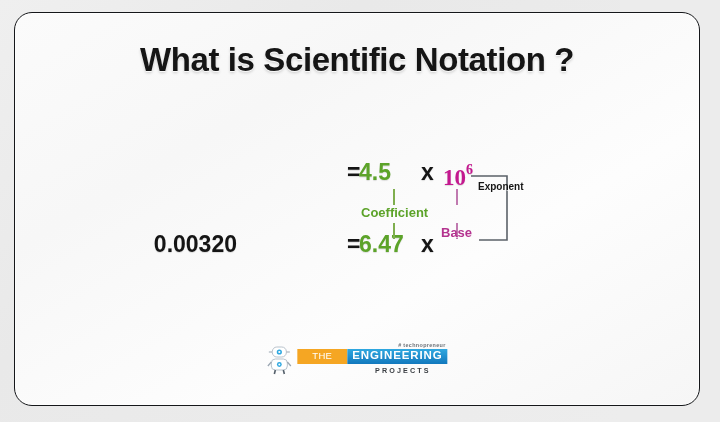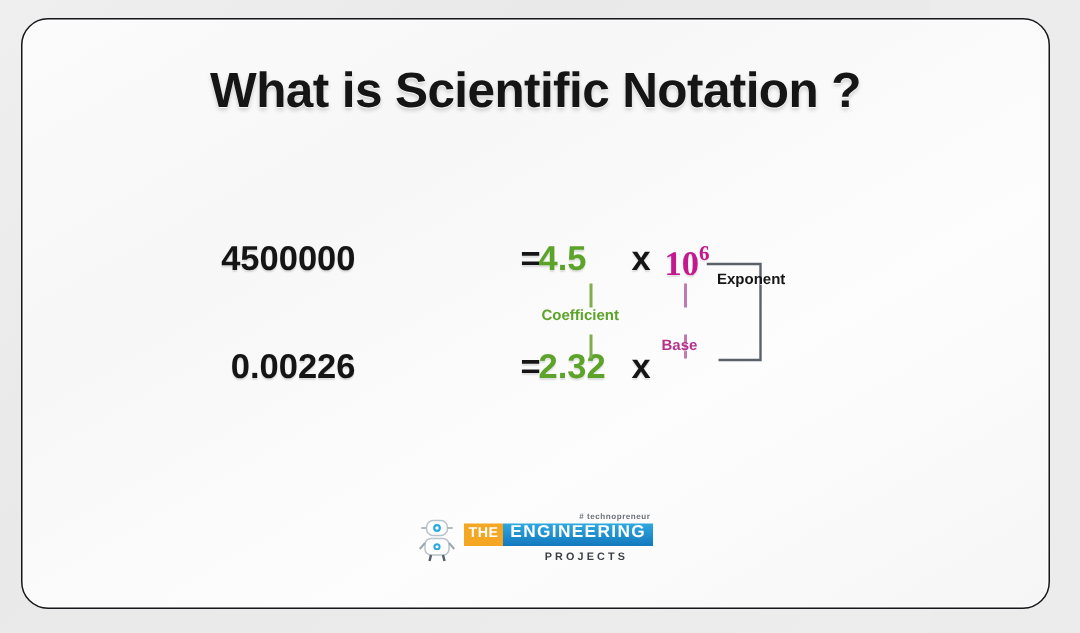--- a/index.html
+++ b/index.html
@@ -98,21 +98,21 @@
     width: 1.5px;
     background: #9aa0a6;
   }
   #leader-coef-up   { left: 378px; top: 36px;  height: 16px; background: #7fae4e; }
   #leader-coef-down { left: 378px; top: 70px;  height: 16px; background: #7fae4e; }
   #leader-base-up   { left: 441px; top: 36px;  height: 16px; background: #c07ab0; }
   #leader-base-down { left: 441px; top: 70px;  height: 16px; background: #c07ab0; }
 
   .ann-label {
     position: absolute;
-    font-size: 10px;
+    font-size: 13px;
     font-weight: bold;
     white-space: nowrap;
     text-shadow: 0 1px 0 rgba(255,255,255,0.6);
   }
   #label-coefficient {
     left: 346px;
     top: 52px;
     color: #5ca329;
   }
   #label-base {
@@ -174,23 +174,23 @@
   #logo-bar {
     display: flex;
     align-items: stretch;
     height: 15px;
   }
 
   #logo-the {
     background: #f5a623;
     color: #ffffff;
     font-size: 9.5px;
-    font-weight: bold;
+    font-weight: normal;
     letter-spacing: 0.3px;
-    padding: 0 3px;
+    padding: 0 15px;
     display: flex;
     align-items: center;
     line-height: 1;
   }
 
   #logo-engineering {
     background: linear-gradient(180deg, #2fa8e0 0%, #1278bd 100%);
     color: #ffffff;
     font-size: 11.5px;
     font-weight: bold;
@@ -216,31 +216,30 @@
 
 <div id="slide-root">
 
   <div id="slide-card">
 
     <div id="title">What is Scientific Notation ?</div>
 
     <div id="equation-block">
 
       <div class="eq-row" id="eq-row-1">
-        <span class="eq-part eq-lhs">4500000</span>
         <span class="eq-part eq-eq">=</span>
         <span class="eq-part eq-coef">4.5</span>
         <span class="eq-part eq-times">x</span>
         <span class="eq-part eq-base"><span>10</span><span class="eq-exp">6</span></span>
       </div>
 
       <div class="eq-row" id="eq-row-2">
-        <span class="eq-part eq-lhs">0.00226</span>
+        <span class="eq-part eq-lhs">0.00320</span>
         <span class="eq-part eq-eq">=</span>
-        <span class="eq-part eq-coef">2.32</span>
+        <span class="eq-part eq-coef">6.47</span>
         <span class="eq-part eq-times">x</span>
       </div>
 
       <div class="leader" id="leader-coef-up"></div>
       <div class="leader" id="leader-coef-down"></div>
       <div class="leader" id="leader-base-up"></div>
       <div class="leader" id="leader-base-down"></div>
 
       <svg id="exp-bracket" viewBox="0 0 44 74">
         <path d="M 0 5 L 36 5 L 36 69 L 8 69" fill="none" stroke="#5b6168" stroke-width="1.6"></path>

